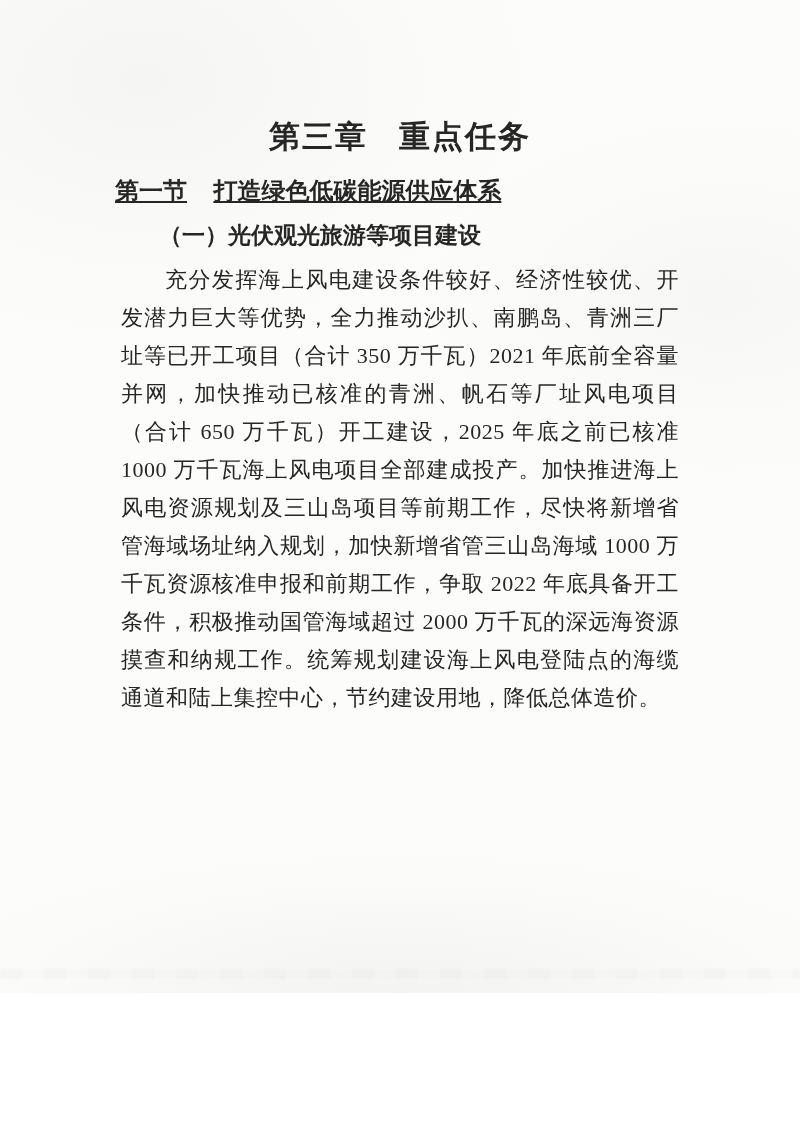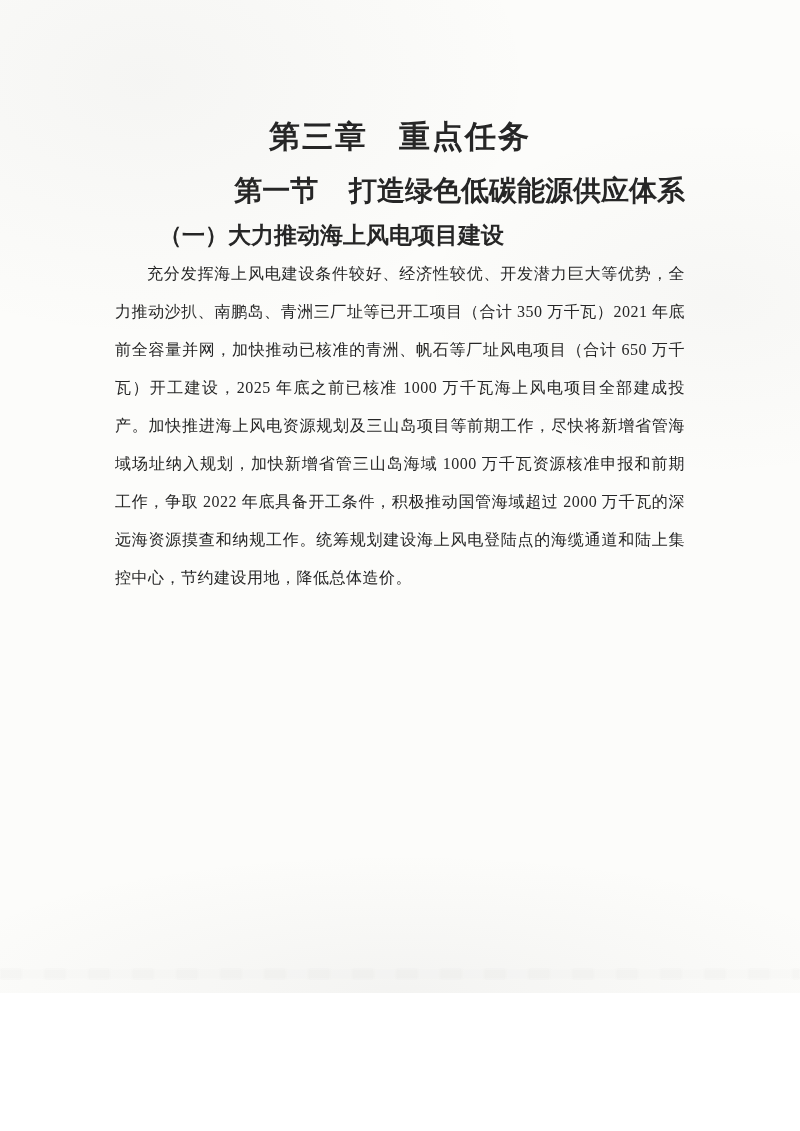--- a/index.html
+++ b/index.html
@@ -50,39 +50,40 @@
     font-weight: 700;
     text-align: center;
     letter-spacing: 2px;
     white-space: nowrap;
   }
   .chapter .chapter-name {
     margin-left: 1em;
   }
   .section {
     margin: 0 0 8px 0;
-    font-size: 28px;
+    font-size: 24px;
     line-height: 34px;
     font-weight: 700;
-    text-align: right;
+    text-align: left;
     white-space: nowrap;
+    text-decoration: underline;
   }
   .section .section-name {
     margin-left: 1.1em;
   }
   .subheading {
     margin: 0;
     padding-left: 44px;
     font-size: 23px;
     line-height: 39px;
     font-weight: 700;
   }
   .body-para {
-    margin: 0;
-    font-size: 16px;
+    margin: 6px;
+    font-size: 22px;
     line-height: 38px;
     text-align: justify;
     text-justify: inter-ideograph;
     text-indent: 2em;
     letter-spacing: 0.5px;
   }
   .body-para .lead {
     font-weight: 700;
   }
   .page-number {
@@ -100,21 +101,21 @@
 <body>
 
 <div class="page">
 
   <div class="content">
 
     <h1 class="chapter"><span class="chapter-label">第三章</span><span class="chapter-name">重点任务</span></h1>
 
     <h2 class="section"><span class="section-label">第一节</span><span class="section-name">打造绿色低碳能源供应体系</span></h2>
 
-    <h3 class="subheading">（一）大力推动海上风电项目建设</h3>
+    <h3 class="subheading">（一）光伏观光旅游等项目建设</h3>
 
     <p class="body-para">充分发挥海上风电建设条件较好、经济性较优、开发潜力巨大等优势，全力推动沙扒、南鹏岛、青洲三厂址等已开工项目（合计 350 万千瓦）2021 年底前全容量并网，加快推动已核准的青洲、帆石等厂址风电项目（合计 650 万千瓦）开工建设，2025 年底之前已核准 1000 万千瓦海上风电项目全部建成投产。加快推进海上风电资源规划及三山岛项目等前期工作，尽快将新增省管海域场址纳入规划，加快新增省管三山岛海域 1000 万千瓦资源核准申报和前期工作，争取 2022 年底具备开工条件，积极推动国管海域超过 2000 万千瓦的深远海资源摸查和纳规工作。统筹规划建设海上风电登陆点的海缆通道和陆上集控中心，节约建设用地，降低总体造价。</p>
 
 
 
   </div>
 
   <div class="page-number">19</div>
 
   <div class="scan-edge"></div>

